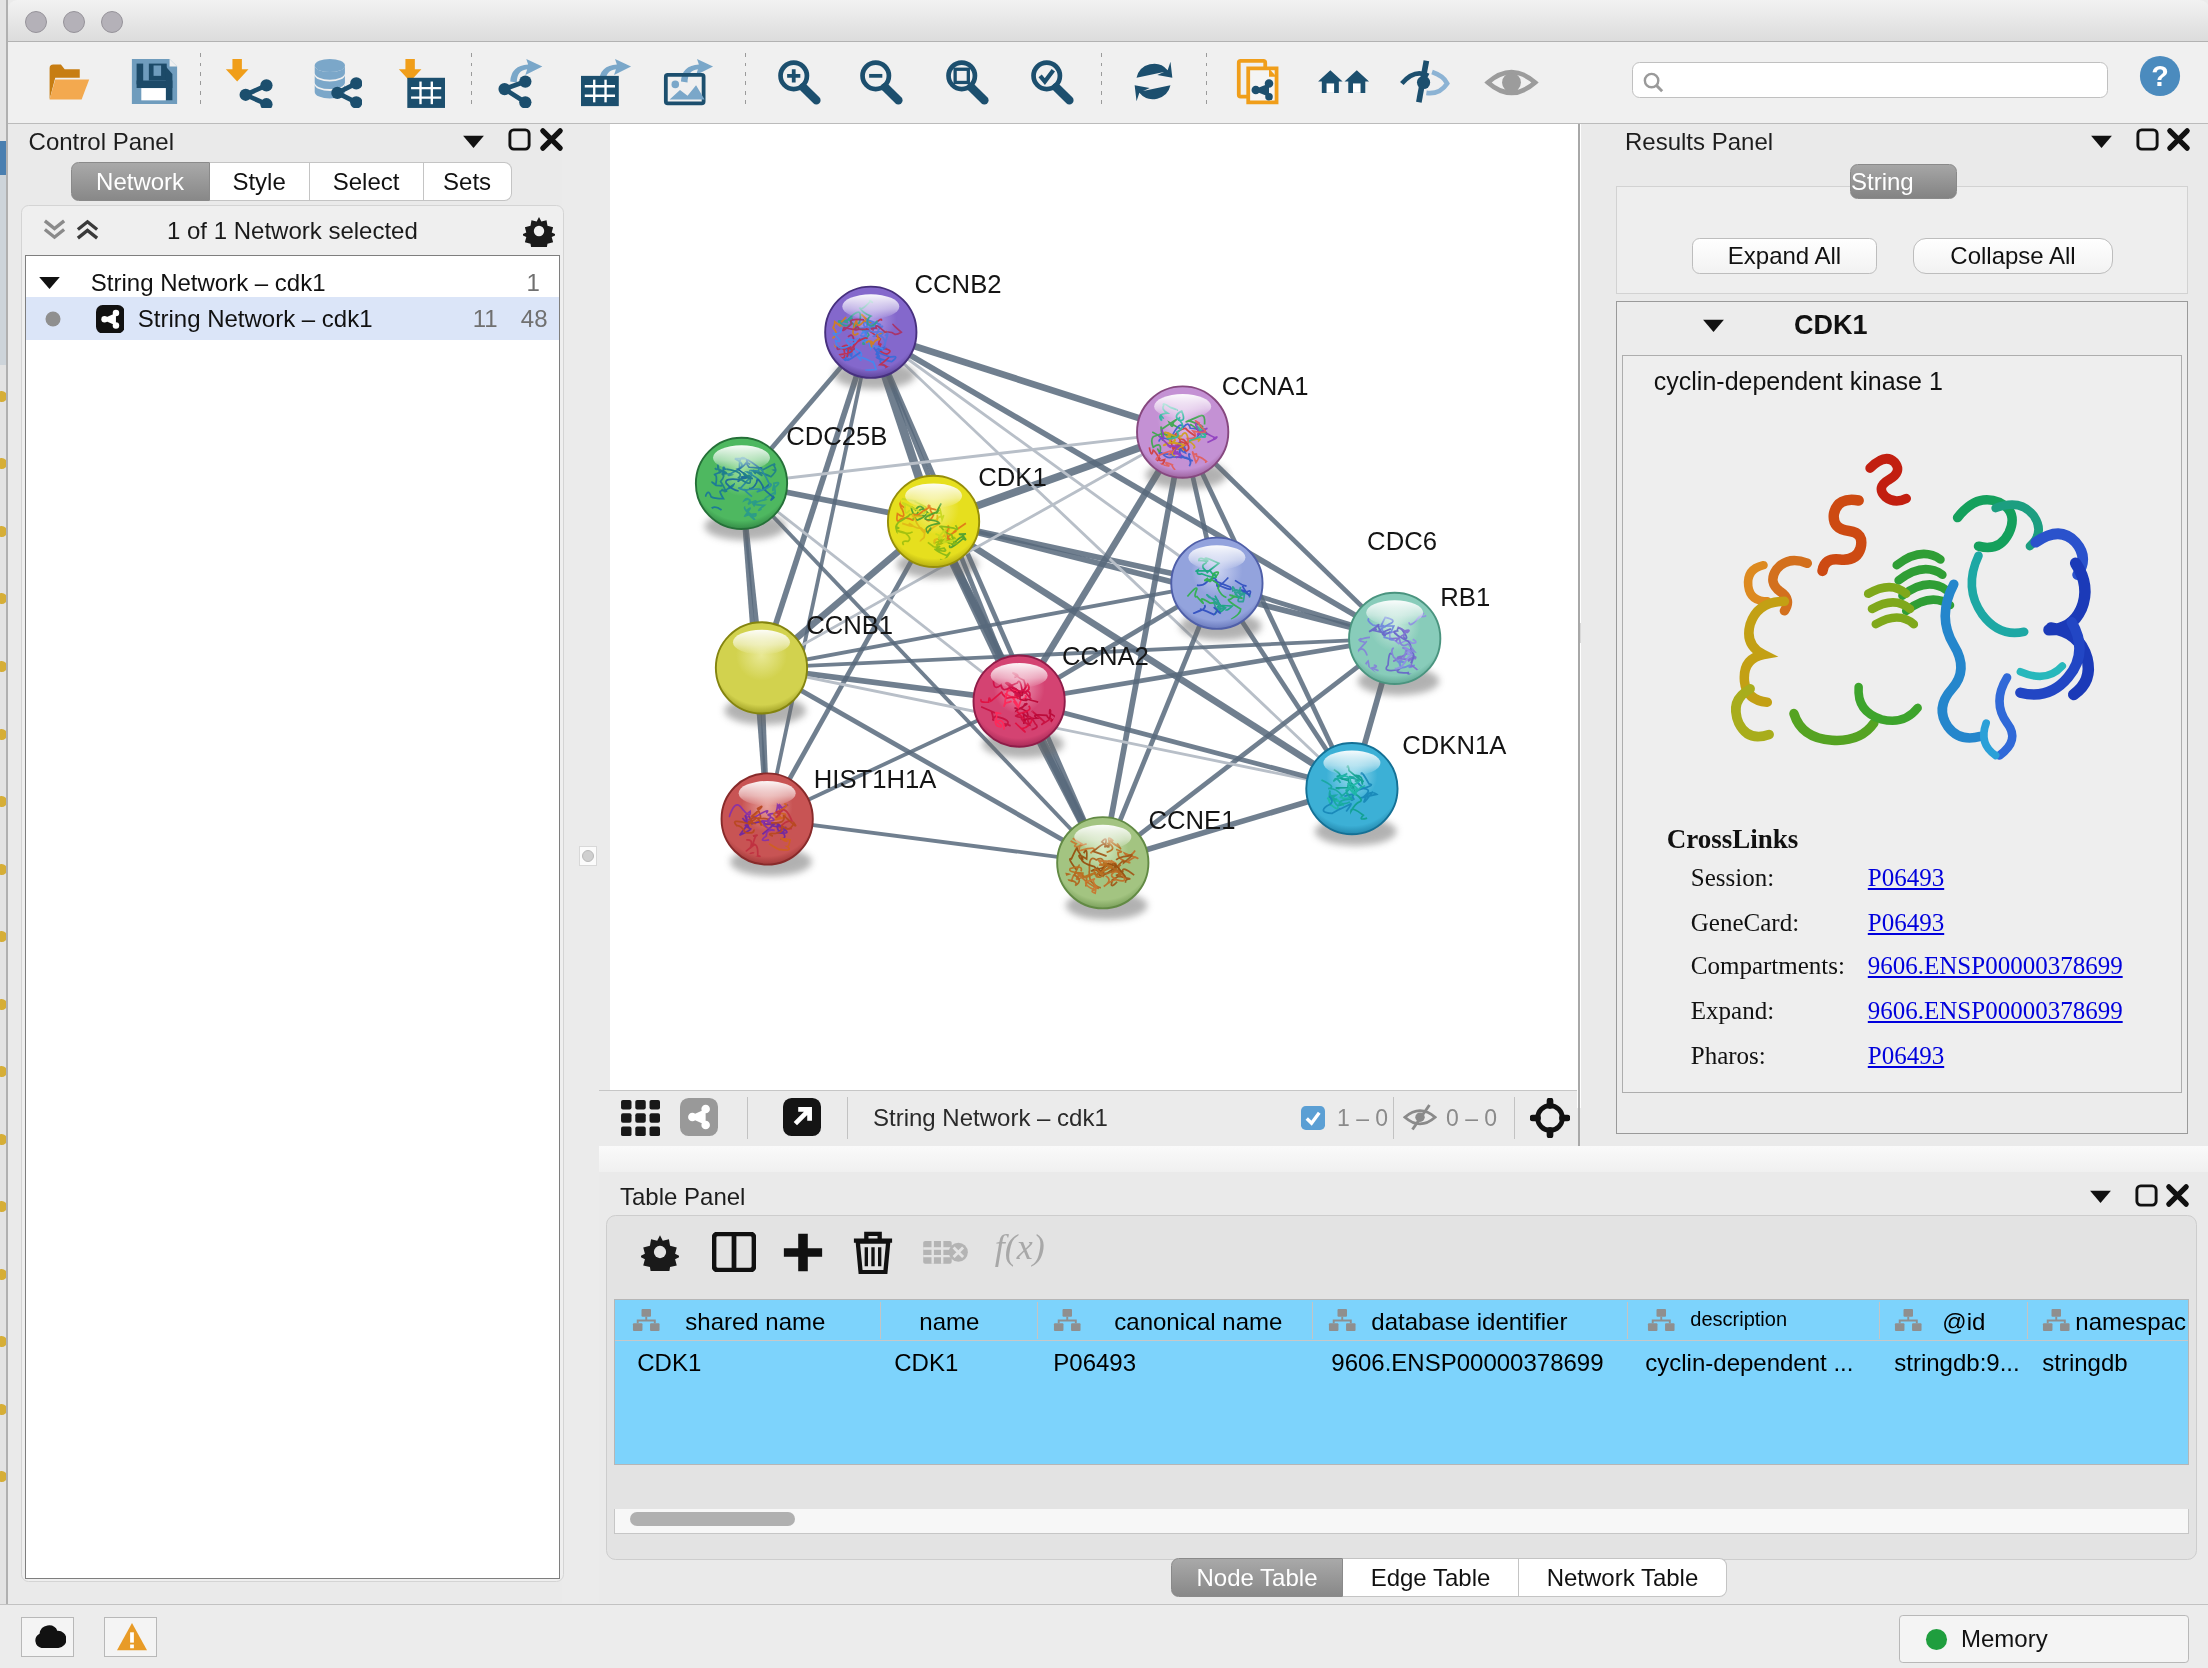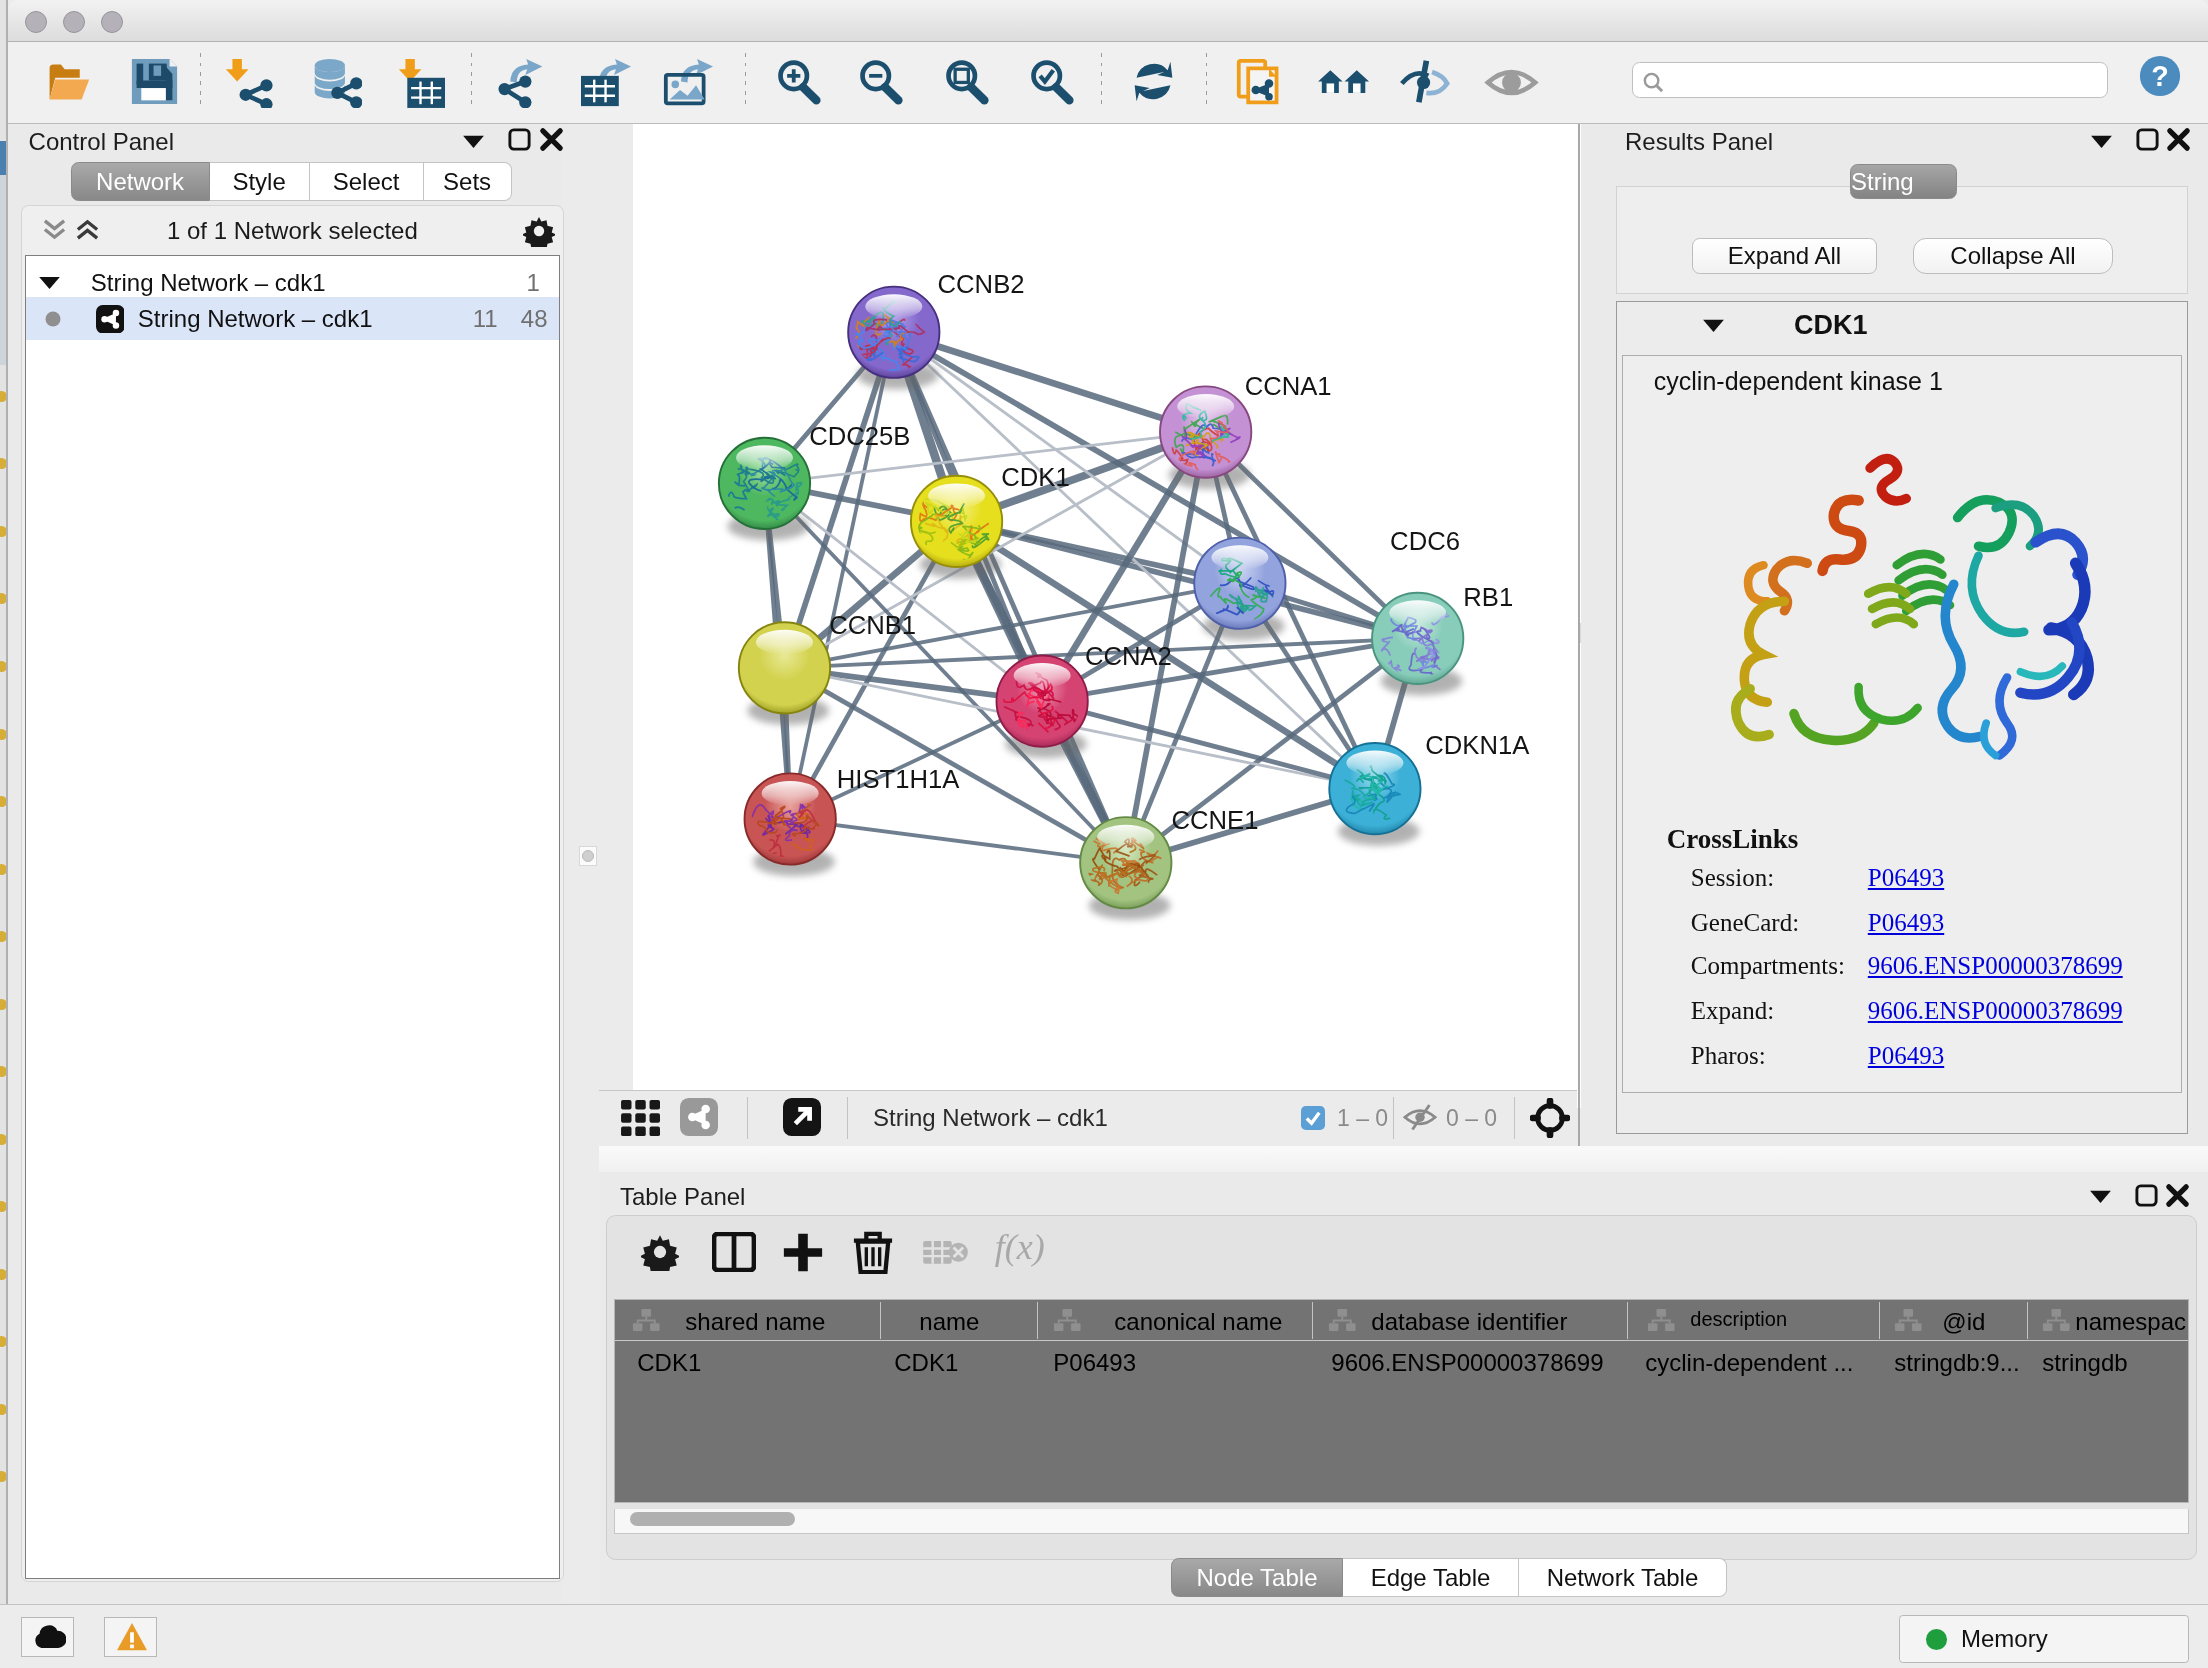--- a/index.html
+++ b/index.html
@@ -30,38 +30,38 @@
 .tab { height:39px; background:#fff; border:1px solid #c4c4c4; border-left:none;
   color:#111; font-size:24px; display:flex; align-items:center; justify-content:center; }
 .tab.first { border-left:1px solid #c4c4c4; border-radius:7.6px 0 0 7.6px; }
 .tab.last { border-radius:0 7.6px 7.6px 0; }
 .tab.sel { background:linear-gradient(#a9a9a9,#888888); color:#fff; border-color:#8a8a8a; }
 #cp-inner { position:absolute; left:13.3px; top:81px; width:543px; height:1377px;
   background:#efefef; border:1px solid #d4d4d4; border-radius:7.6px; }
 #cp-list { position:absolute; left:2.9px; top:49px; width:535px; height:1324px;
   background:#fff; border:1px solid #7e7e7e; }
 
-#netcanvas { left:633px; top:124px; width:978px; height:984px; background:#fff; }
+#netcanvas { left:610px; top:124px; width:978px; height:984px; background:#fff; }
 #netstatus { left:599px; top:1090px; width:978px; height:53px; background:#ebebeb;
   border-top:1px solid #c6c6c6; }
 #vdivider { left:1578px; top:124px; width:1.9px; height:1022px; background:#a8a8a8; }
 
 #rpanel { left:1581px; top:124px; width:628px; height:1022px; background:#eaeaea; }
 .btn { background:linear-gradient(#ffffff,#f2f2f2); border:1px solid #bdbdbd;
   border-radius:7.6px; font-size:24px; color:#111; display:flex; align-items:center;
   justify-content:center; position:absolute; }
 
 #hdivider { left:599px; top:1146px; width:1609px; height:26px;
   background:linear-gradient(#fafafa,#f0f0f0); }
 
 #tpanel { left:599px; top:1172px; width:1609px; height:431px; background:#eaeaea; }
 #tp-box { position:absolute; left:6.7px; top:43px; width:1591px; height:345px;
   background:#e3e3e3; border:1px solid #cdcdcd; border-radius:9.5px; }
-#tp-table { position:absolute; left:7.6px; top:83px; width:1575px; height:204px; overflow:hidden;
-  background:#737373; border:1px solid #b6b6b6; }
+#tp-table { position:absolute; left:7.6px; top:83px; width:1575px; height:166px; overflow:hidden;
+  background:#7dd3fc; border:1px solid #b6b6b6; }
 
 #bottombar { left:0; top:1604px; width:2208px; height:65px; background:#ececec;
   border-top:1px solid #c2c2c2; }
 .bbtn { position:absolute; background:#f4f4f4; border:1px solid #b8b8b8; }
 a.link { color:#0000dd; text-decoration:underline; }
 .serif { font-family:"Liberation Serif", serif; }
 </style>
 </head>
 <body>
 

